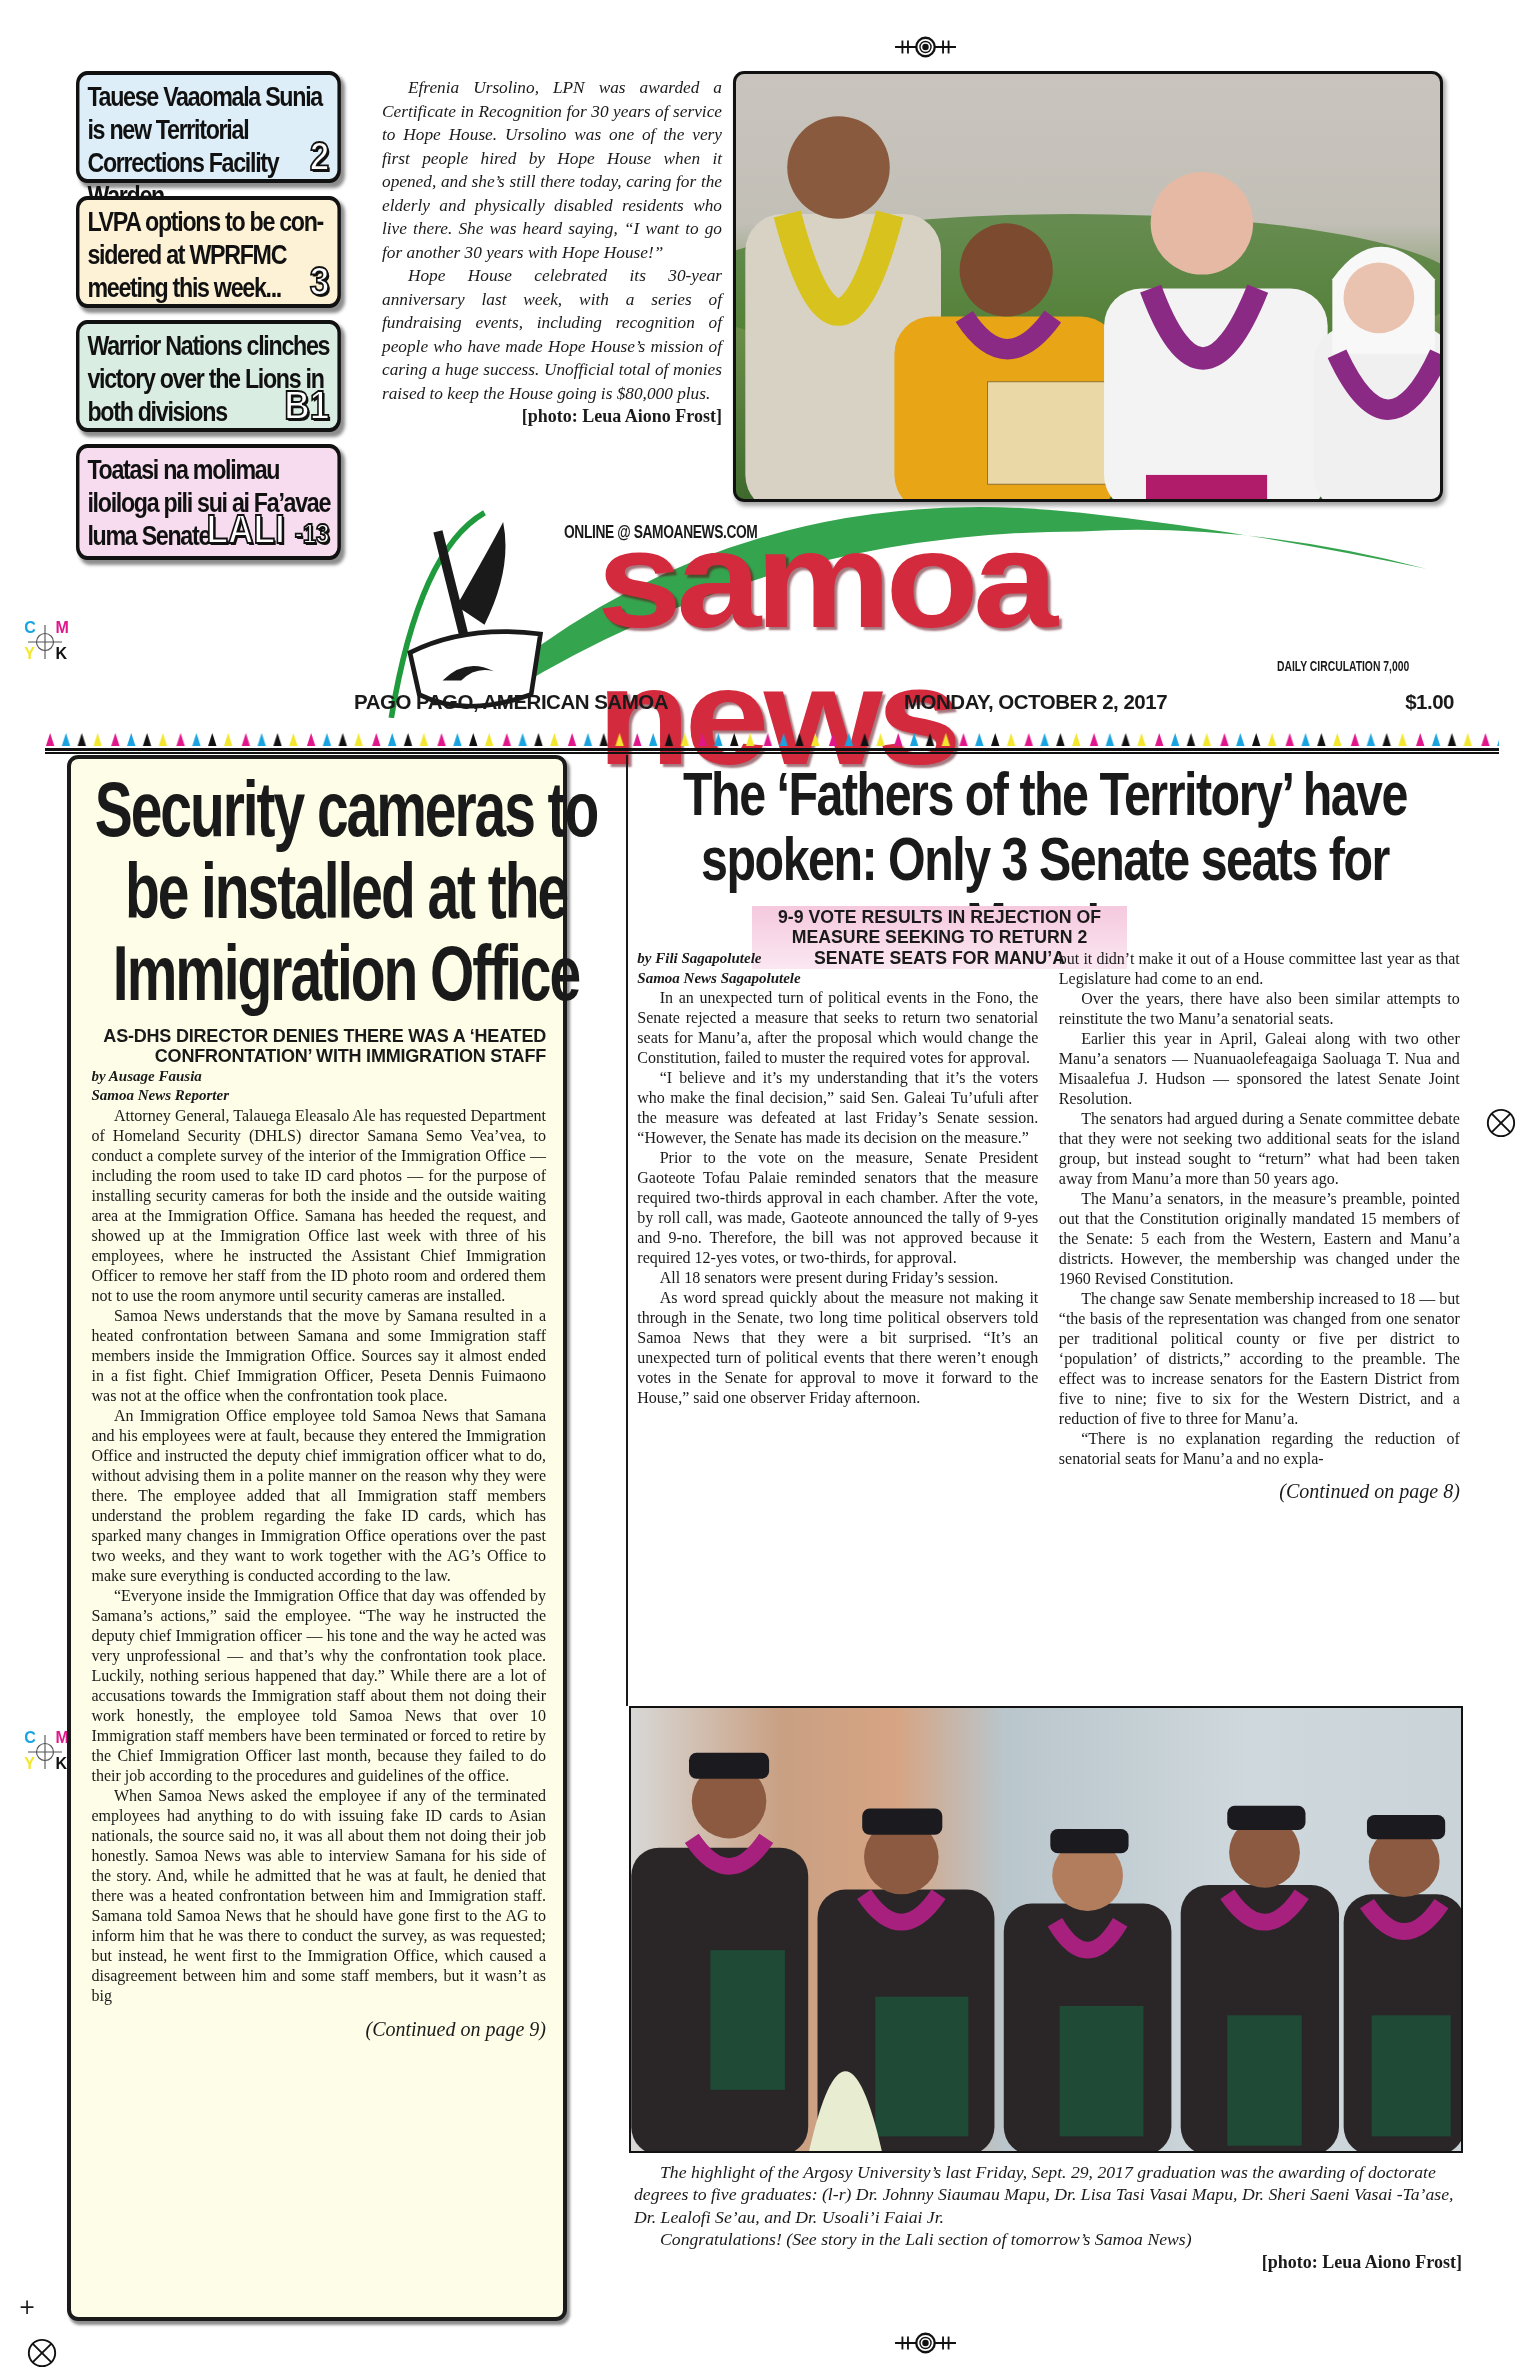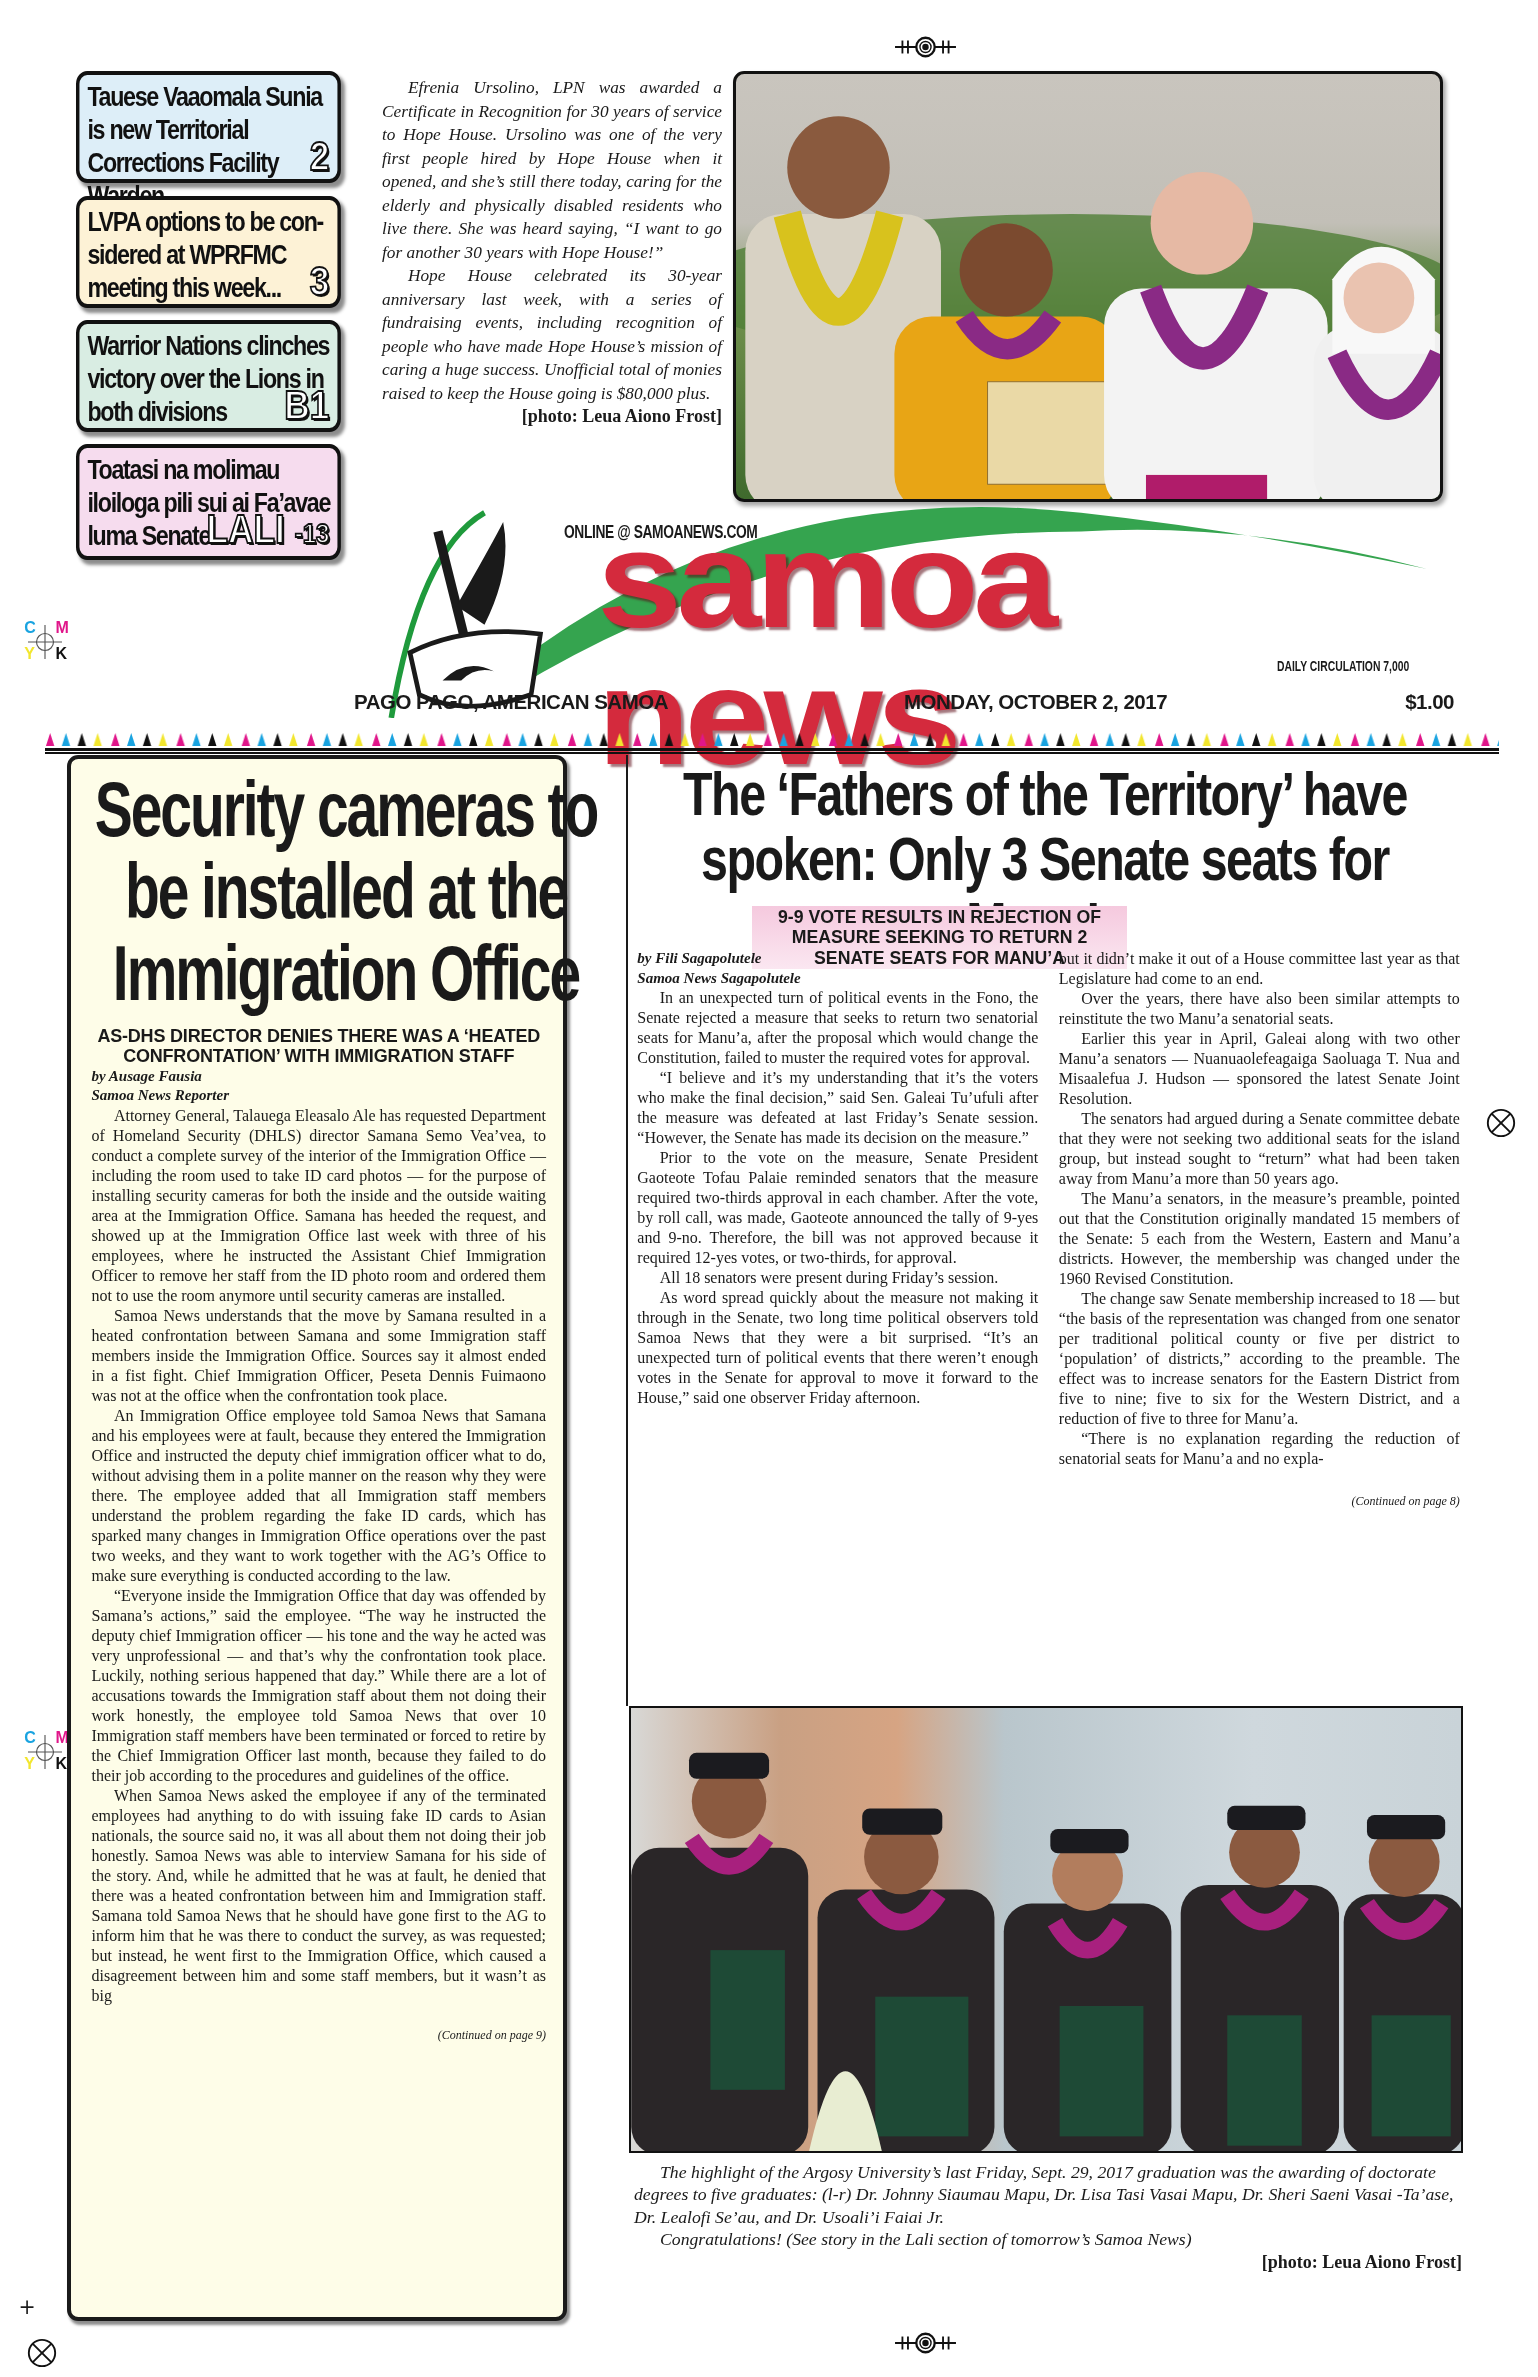--- a/index.html
+++ b/index.html
@@ -89,27 +89,27 @@
     box-shadow: 2.8px 3.7px 2.8px rgba(0,0,0,0.45);
     padding: 9.3px 17px 0 20.5px;
   }
   .headline-left {
     font-family: "Liberation Sans", sans-serif; font-weight: bold; text-align: center;
     font-size: 78px; line-height: 82px; letter-spacing: -2.8px;
     transform: scaleX(0.73); transform-origin: center top; width: 708px; margin-left: -100px;
     height: 250px;
   }
   .deck-left {
-    font-family: "Liberation Sans", sans-serif; font-weight: bold; text-align: center;
+    font-family: "Liberation Sans", sans-serif; font-weight: bold; text-align: right;
     font-size: 18px; line-height: 20.5px; margin-top: 7.5px; letter-spacing: -0.2px;
   }
   .byline { font-style: italic; font-weight: bold; font-size: 15px; line-height: 19.6px; }
   .body-text { font-size: 16px; line-height: 20px; text-align: justify; }
   .body-text p { text-indent: 22.4px; }
-  .continued { text-align: right; font-style: italic; font-size: 12px; margin-top: 22px; }
+  .continued { text-align: right; font-style: italic; font-size: 20px; margin-top: 12px; }
 
   
   .right-story { left: 626px; top: 755px; width: 834px; height: 951px; border-left: 2.8px solid #1a1a1a; }
   .headline-right {
     font-family: "Liberation Sans", sans-serif; font-weight: bold; text-align: center;
     font-size: 62px; line-height: 65px; letter-spacing: -1.9px;
     transform: scaleX(0.78); transform-origin: center top; width: 1072px; margin-left: -119px; margin-top: 5.6px;
     height: 132px;
   }
   .deck-right {

